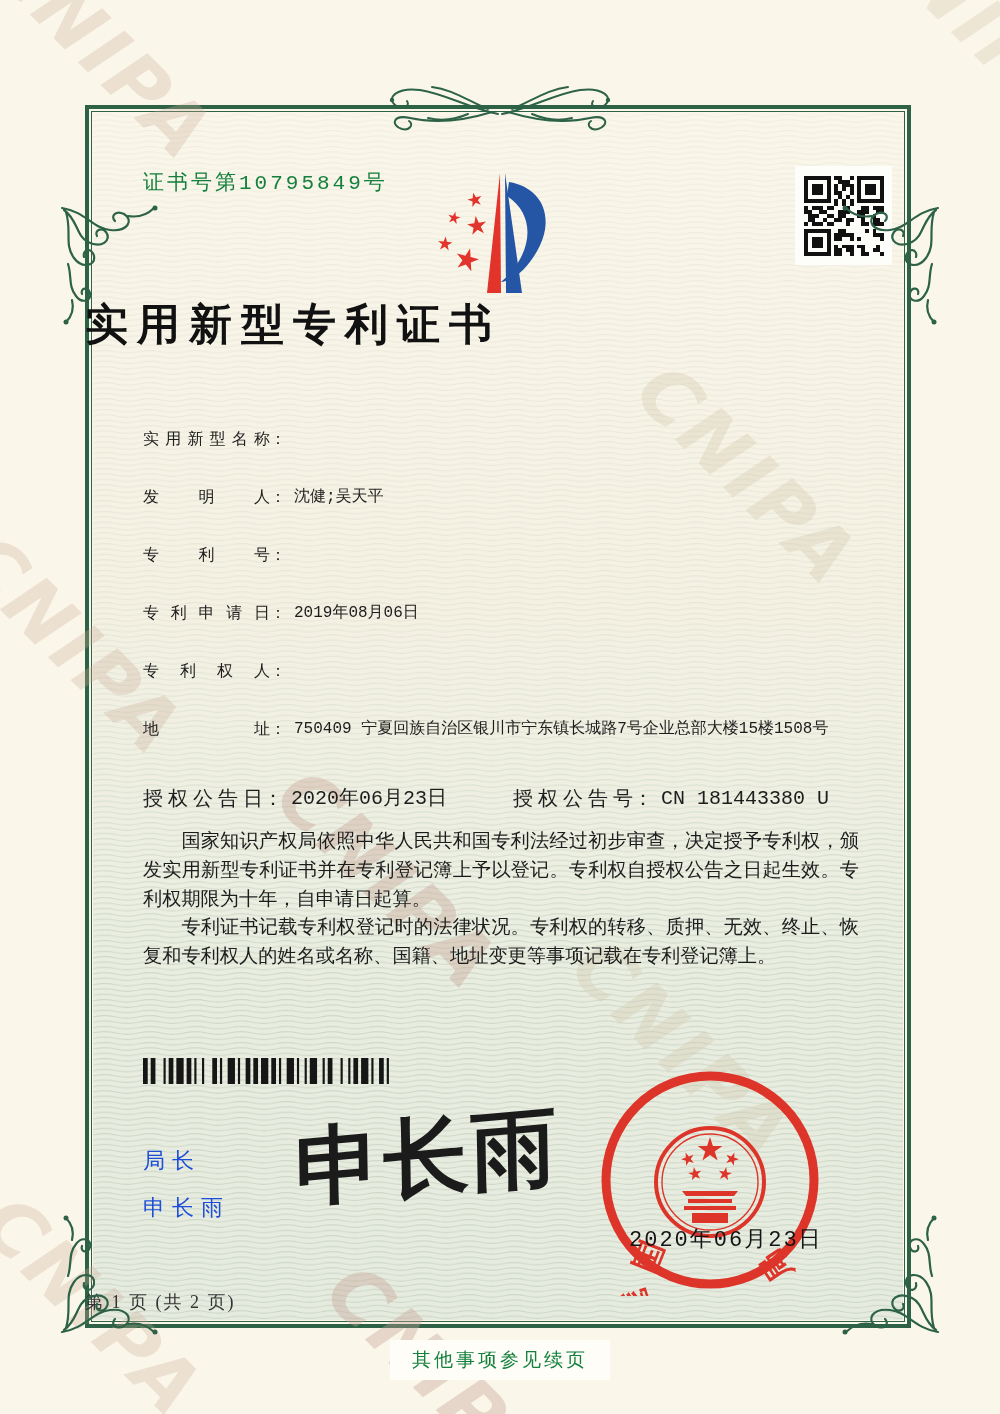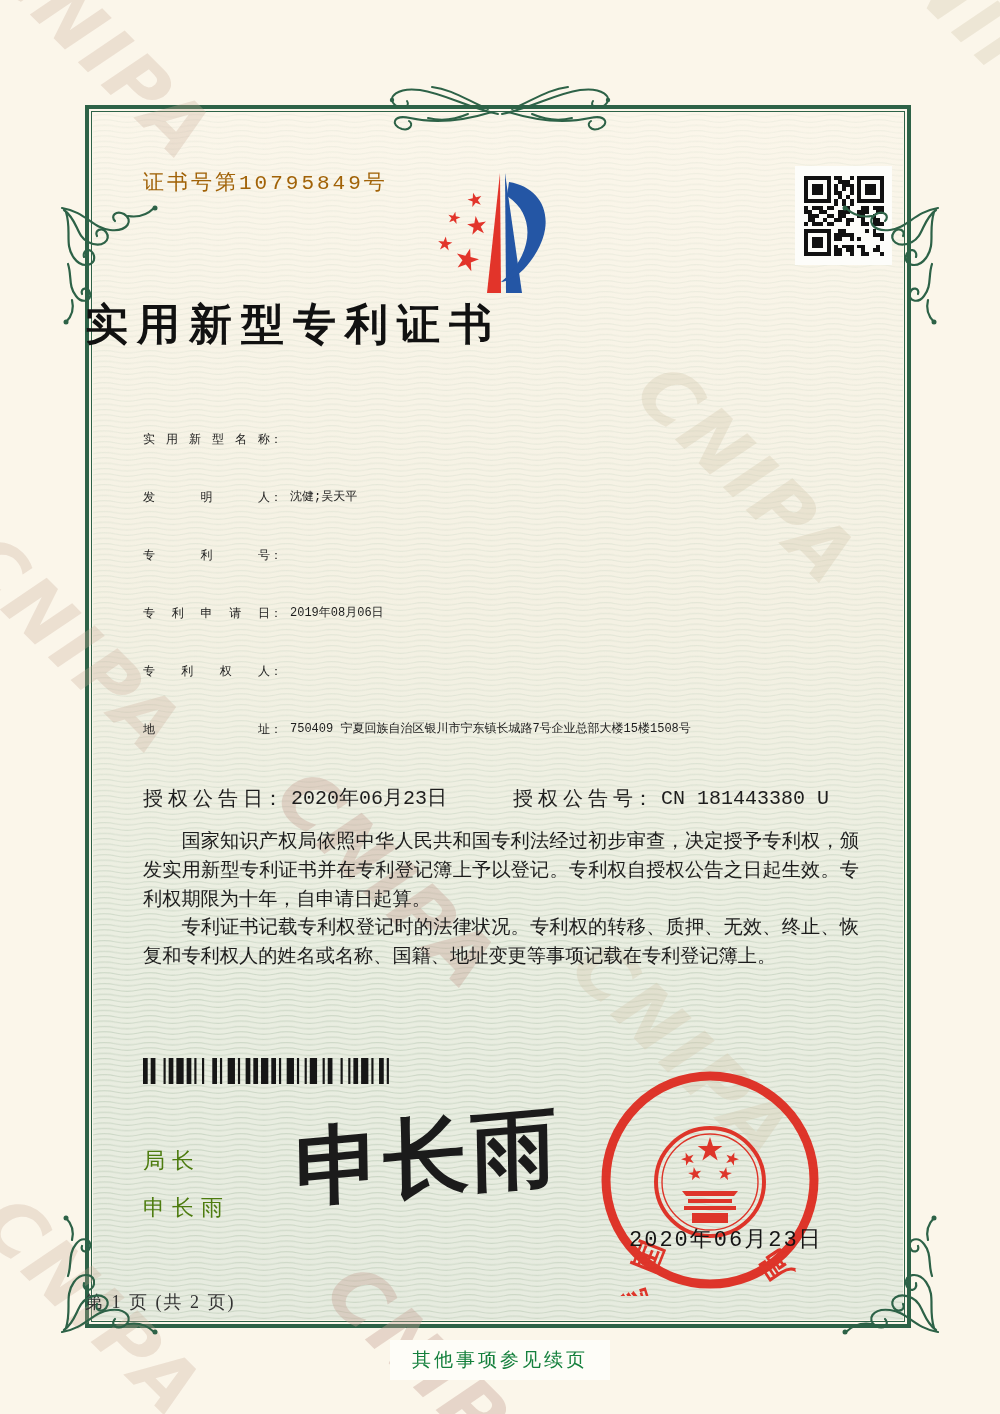--- a/index.html
+++ b/index.html
@@ -24,52 +24,52 @@
     border:4px solid #2d6247;z-index:0;box-sizing:border-box;
   }
   .frame::after{
     content:"";position:absolute;inset:2px;border:1.5px solid #2d6247;
   }
   .panel{position:absolute;inset:4px;}
   .panel svg{display:block;width:100%;height:100%;}
   
   .cert-no{
     position:absolute;left:143px;top:168px;z-index:2;
-    font-size:21px;letter-spacing:3px;color:#a16207;
+    font-size:21px;letter-spacing:3px;color:#15803d;
     font-family:"Liberation Mono","DejaVu Sans Mono","Liberation Serif",serif;
   }
   .logo{position:absolute;left:425px;top:170px;z-index:2;}
   .qrbox{
     position:absolute;left:795px;top:166px;width:97px;height:99px;
     background:#fdfdfa;z-index:2;display:flex;align-items:center;justify-content:center;
   }
   .title{
     position:absolute;left:85px;top:296px;width:826px;z-index:2;
     text-align:left;font-size:43px;font-weight:bold;letter-spacing:9px;color:#111;
   }
-  .frow{position:absolute;left:143px;z-index:2;font-size:12px;display:flex;line-height:30px;justify-content:space-between;}
+  .frow{position:absolute;left:143px;z-index:2;font-size:16px;display:flex;line-height:30px;justify-content:space-between;}
   .flabel{display:inline-block;width:127px;text-align:justify;text-align-last:justify;}
   .fval{
     margin-left:8px;max-width:600px;line-height:31px;
     font-family:"Liberation Mono","DejaVu Sans Mono","Liberation Serif",serif;
   }
   .r1{top:424px}.r2{top:482px}.r3{top:540px}.r4{top:598px}.r5{top:656px}.r6{top:714px}
   .gpair{position:absolute;top:783px;z-index:2;font-size:20px;display:flex;line-height:30px;}
   .gpair.g1{left:143px}.gpair.g2{left:513px}
   .gpair .flabel{width:120px;}
   .paras{
     position:absolute;left:143px;top:827px;width:716px;z-index:2;
     font-size:19.2px;line-height:28.8px;text-align:justify;color:#1c1c1c;
   }
   .paras p{margin:0;text-indent:2em;}
   .barcode{position:absolute;left:143px;top:1058px;z-index:2;}
   .officer{
     position:absolute;left:143px;top:1146px;z-index:2;
     font-family:"DejaVu Sans","Liberation Sans",sans-serif;
-    font-size:22px;letter-spacing:7px;color:#4d7c0f;
+    font-size:22px;letter-spacing:7px;color:#1d4ed8;
   }
   .officer div{margin-bottom:17px;}
   .signature{
     position:absolute;left:295px;top:1100px;z-index:2;width:260px;
     font-size:86px;font-weight:bold;color:#1b1b1b;letter-spacing:2px;
     transform:rotate(-5deg) skewX(-4deg);white-space:nowrap;
   }
   .seal{position:absolute;left:594px;top:1064px;z-index:3;opacity:.94;}
   .seal-ring-text{font-size:31px;font-weight:bold;fill:#de2a1f;letter-spacing:25px;
     font-family:"Liberation Serif","DejaVu Serif",serif;}

